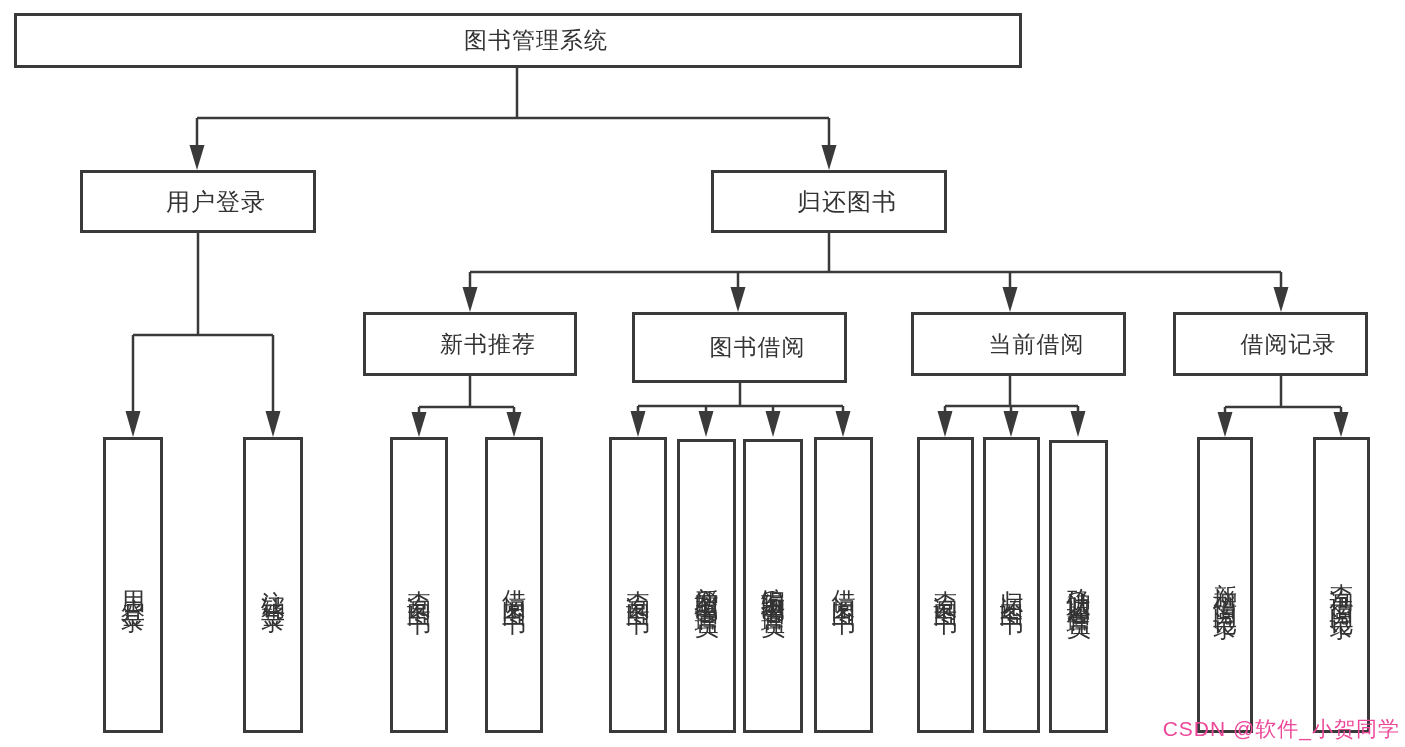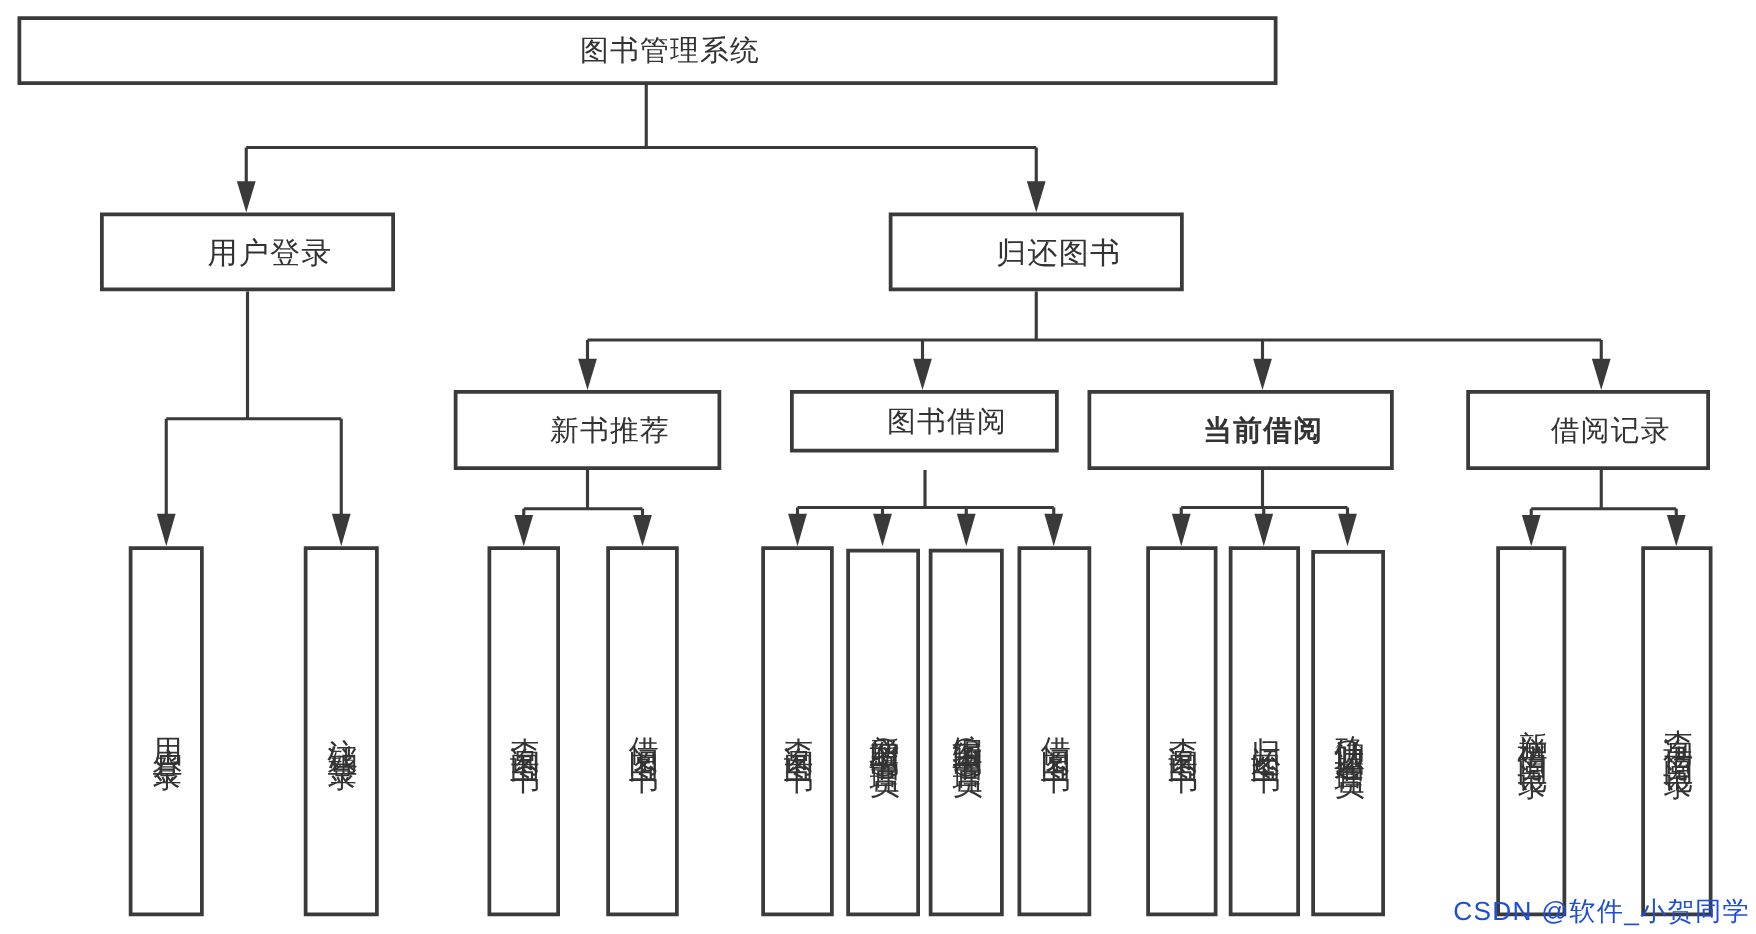--- a/index.html
+++ b/index.html
@@ -33,21 +33,21 @@
     text-orientation: mixed;
     font-size: 24px;
     letter-spacing: 7px;
     white-space: normal;
   }
   .watermark {
     position: absolute;
     right: 5px;
     bottom: 4px;
     font-size: 21px;
-    color: #1d4ed8;
+    color: #ec4899;
     letter-spacing: 1px;
   }
 </style>
 </head>
 <body>
 
 <div class="canvas">
 
   <svg class="connector-svg" viewBox="0 0 1405 747" xmlns="http://www.w3.org/2000/svg" fill="none" stroke="#3a3a3a" stroke-width="2.5">
 
@@ -98,22 +98,22 @@
       <polygon points="1333.5,412 1348.5,412 1341,437" fill="#3a3a3a" stroke="none"></polygon>
     </g>
   </svg>
 
   <div class="box hbox" style="left:14px; top:13px; width:1008px; height:55px;">图书管理系统</div>
 
   <div class="box hbox" style="left:80px; top:170px; width:236px; height:63px; font-size:24px;">用户登录</div>
   <div class="box hbox" style="left:711px; top:170px; width:236px; height:63px; font-size:24px;">归还图书</div>
 
   <div class="box hbox" style="left:363px; top:312px; width:214px; height:64px;text-align:right;">新书推荐</div>
-  <div class="box hbox" style="left:632px; top:312px; width:215px; height:50px;">图书借阅</div>
-  <div class="box hbox" style="left:870px; top:312px; width:245px; height:64px;font-weight:bold;">当前借阅</div>
+  <div class="box hbox" style="left:632px; top:312px; width:215px; height:71px;">图书借阅</div>
+  <div class="box hbox" style="left:911px; top:312px; width:215px; height:64px;">当前借阅</div>
   <div class="box hbox" style="left:1173px; top:312px; width:195px; height:64px;">借阅记录</div>
 
   <div class="box vbox" style="left:103px; top:437px; width:60px; height:296px;">用户登录</div>
   <div class="box vbox" style="left:243px; top:437px; width:60px; height:296px;">注销登录</div>
 
   <div class="box vbox" style="left:390px; top:437px; width:58px; height:296px;">查询图书</div>
   <div class="box vbox" style="left:485px; top:437px; width:58px; height:296px;">借阅图书</div>
 
   <div class="box vbox" style="left:609px; top:437px; width:58px; height:296px;">查询图书</div>
   <div class="box vbox" style="left:677px; top:439px; width:59px; height:294px; letter-spacing:4px;">新增图书（管理员）</div>

